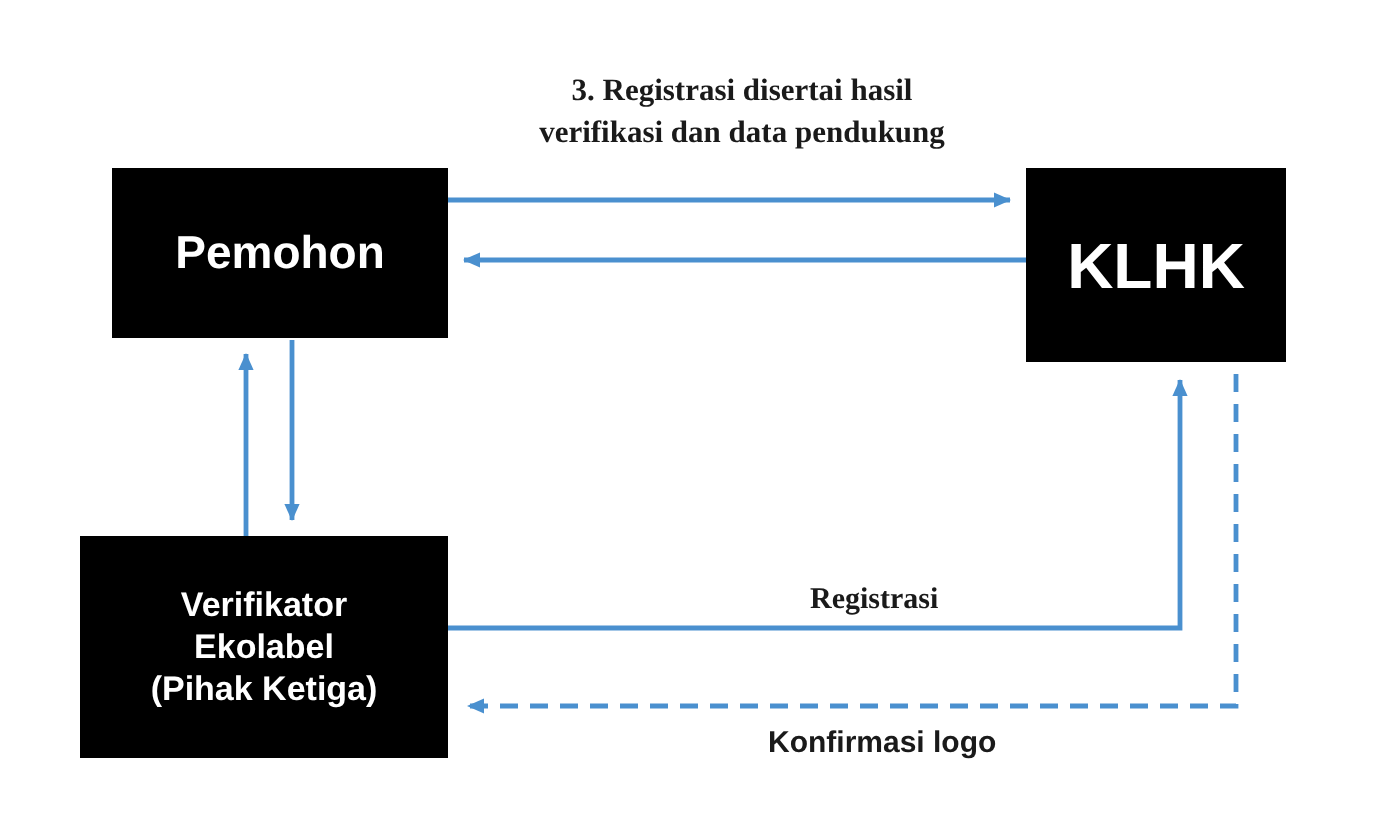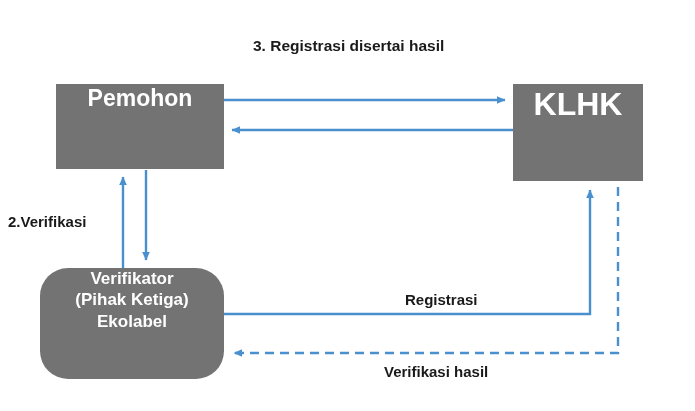--- a/index.html
+++ b/index.html
@@ -10,25 +10,26 @@
   #canvas {
     position: relative;
     width: 695px;
     height: 411px;
     background: #ffffff;
     font-family: "Liberation Sans", sans-serif;
     overflow: hidden;
   }
   .node {
     position: absolute;
-    background: #737373;
+    background: #000000;
     color: #ffffff;
     display: flex;
     flex-direction: column;
     align-items: center;
+    justify-content: center;
     font-weight: bold;
     text-align: center;
     line-height: 1.25;
     box-sizing: border-box;
   }
   .node .line { display: block; }
   #node-pemohon {
     left: 56px;
     top: 84px;
     width: 168px;
@@ -41,52 +42,54 @@
     width: 130px;
     height: 97px;
     font-size: 32px;
   }
   #node-verifikator {
     left: 40px;
     top: 268px;
     width: 184px;
     height: 111px;
     font-size: 17px;
-    border-radius: 28px;
   }
   .label {
     position: absolute;
     color: #1a1a1a;
     font-size: 15px;
     font-weight: bold;
     white-space: nowrap;
     line-height: 1.35;
   }
   #label-registrasi-hasil {
-    left: 253px;
+    left: 236px;
     top: 36px;
+    text-align: center;
     width: 270px;
     font-size: 15.5px;
+    font-family: Liberation Serif, serif;
   }
   #label-ijin-logo {
     left: 270px;
     top: 143px;
     font-size: 15.5px;
   }
   #label-verifikasi2 {
     left: 8px;
     top: 212px;
   }
   #label-pemohon-verifikasi {
     left: 150px;
     top: 218px;
   }
   #label-registrasi {
     left: 405px;
     top: 290px;
+    font-family: Liberation Serif, serif;
   }
   #label-konfirmasi {
     left: 384px;
     top: 362px;
   }
   svg.arrows {
     position: absolute;
     left: 0;
     top: 0;
     width: 695px;
@@ -121,29 +124,29 @@
   <div class="node" id="node-pemohon">
     <span class="line">Pemohon</span>
   </div>
 
   <div class="node" id="node-klhk">
     <span class="line">KLHK</span>
   </div>
 
   <div class="node" id="node-verifikator">
     <span class="line">Verifikator</span>
+    <span class="line">Ekolabel</span>
     <span class="line">(Pihak Ketiga)</span>
-    <span class="line">Ekolabel</span>
   </div>
 
   <div class="label" id="label-registrasi-hasil">
     <div>3. Registrasi disertai hasil</div>
+    <div>verifikasi dan data pendukung</div>
   </div>
 
 
-  <div class="label" id="label-verifikasi2">2.Verifikasi</div>
 
 
   <div class="label" id="label-registrasi">Registrasi</div>
 
-  <div class="label" id="label-konfirmasi">Verifikasi hasil</div>
+  <div class="label" id="label-konfirmasi">Konfirmasi logo</div>
 
 </div>
 
 </body></html>

